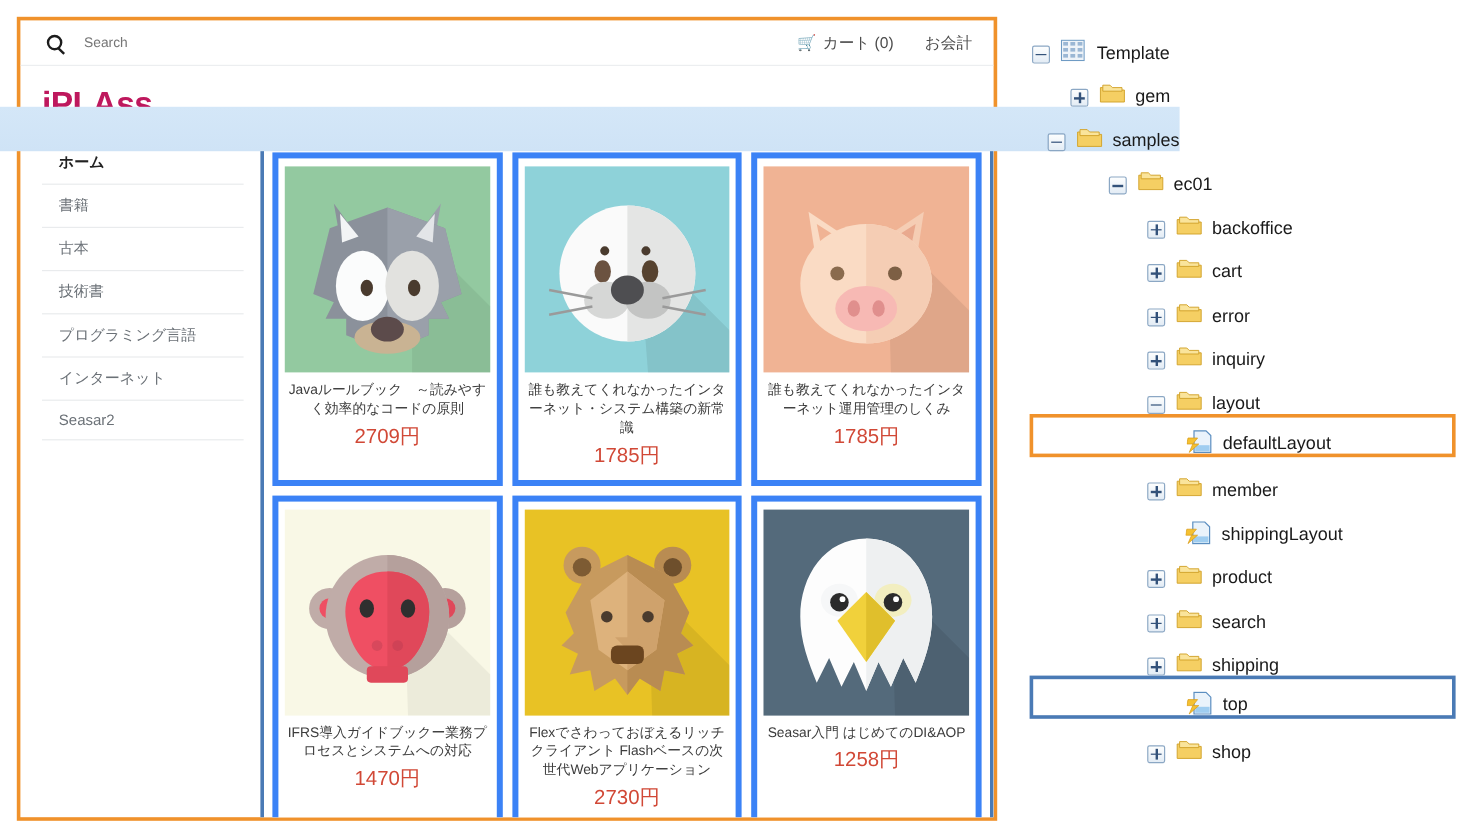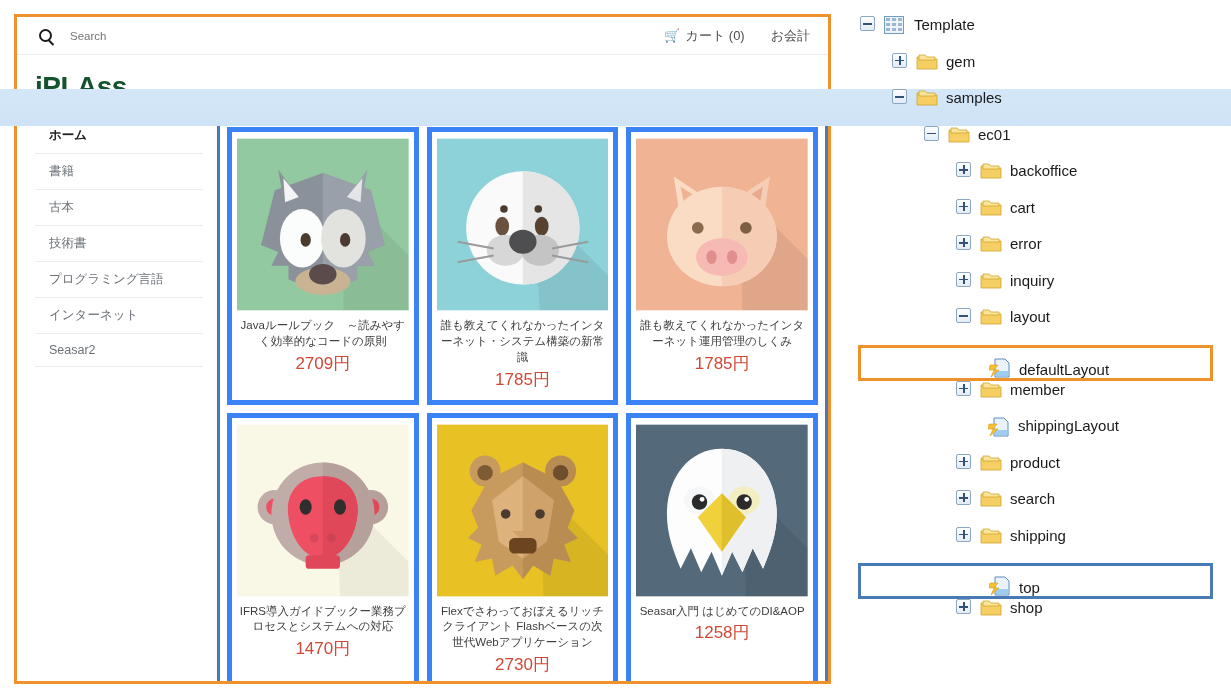--- a/index.html
+++ b/index.html
@@ -62,21 +62,21 @@
     font-size: 13px;
     color: #4d4d4d;
   }
   .nav-link { display: flex; align-items: center; gap: 5px; cursor: pointer; }
   .cart-glyph { font-size: 13px; color: #4d4d4d; line-height: 1; }
 
   
   #brand {
     font-size: 28px;
     font-weight: bold;
-    color: #14532d;
+    color: #be185d;
     letter-spacing: -0.5px;
     padding: 16px 0 14px 18px;
   }
 
   
   #shop-body { display: flex; padding: 0 0 0 18px; }
 
   #side-menu { width: 182px; flex: 0 0 182px; padding-right: 14px; }
   .side-item {
     font-size: 12.5px;
@@ -131,30 +131,30 @@
   
   #tree {
     position: absolute;
     left: 860px; top: 16px;
     width: 366px;
     font-size: 15px;
     color: #1a1a1a;
   }
   .tree-row {
     display: flex;
-    align-items: flex-start;
+    align-items: flex-end;
     height: 36.5px;
     position: relative;
     cursor: pointer;
   }
   .tree-row.selected {
     background: linear-gradient(to bottom, #d4e7f8, #cfe3f6);
     margin-left: -860px;
     padding-left: 860px;
-    width: 1231px;
+    width: 983px;
   }
   .toggle {
     width: 15px; height: 15px;
     flex: 0 0 15px;
     border: 1px solid #8ba7c4;
     background: linear-gradient(to bottom,#fdfefe,#e3ecf5);
     border-radius: 2px;
     position: relative;
     margin-right: 9px;
   }

